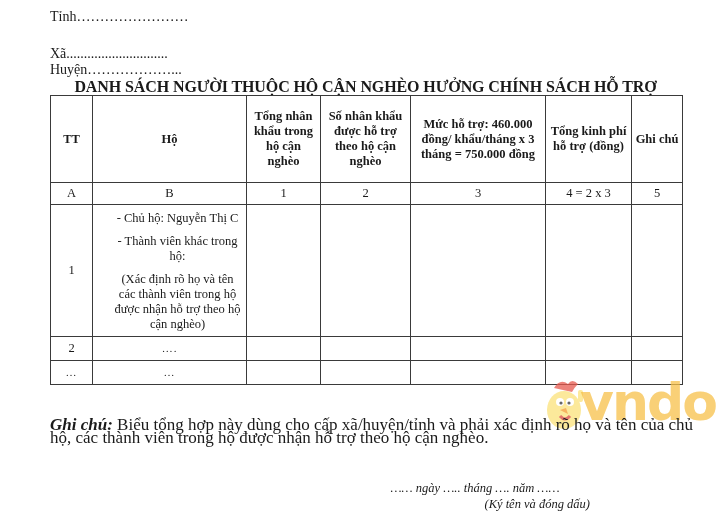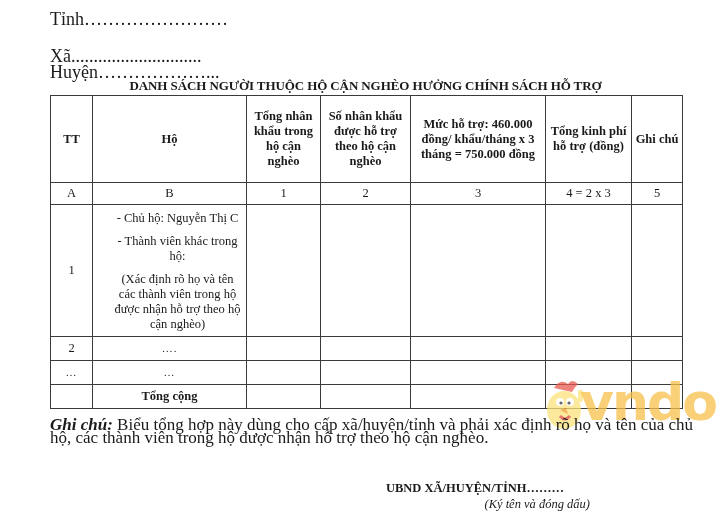--- a/index.html
+++ b/index.html
@@ -1,27 +1,27 @@
 <!DOCTYPE html>
 <html><head>
 <meta charset="utf-8">
 <style>
   html, body { margin: 0; padding: 0; background: #ffffff; }
   body {
     width: 718px; height: 531px; position: relative; overflow: hidden;
     font-family: "Liberation Serif", "DejaVu Serif", serif;
     color: #1a1a1a;
   }
-  .line { position: absolute; font-size: 18px; white-space: nowrap; }
+  .line { position: absolute; font-size: 14px; white-space: nowrap; }
   #tinh { left: 50px; top: 9px; }
   #huyen { left: 50px; top: 34px; margin-top: 28px; }
   #xa { left: 50px; top: 46px; }
   #title {
     position: absolute; left: 50px; width: 631px; top: 78px;
-    text-align: center; font-weight: bold; font-size: 13px; letter-spacing: -0.1px;
+    text-align: center; font-weight: bold; font-size: 16px; letter-spacing: -0.1px;
     white-space: nowrap;
   }
   table.main {
     position: absolute; left: 50px; top: 95px;
     border-collapse: collapse; table-layout: fixed;
     width: 632px;
     font-size: 12.5px;
   }
   table.main td, table.main th {
     border: 1.3px solid #3a3a3a;
@@ -127,29 +127,20 @@
   </tr>
   <tr class="r3">
     <td class="dots">…</td>
     <td class="left dots">…</td>
     <td></td>
     <td></td>
     <td></td>
     <td></td>
     <td></td>
   </tr>
-  <tr class="total">
-    <td></td>
-    <td class="left bold">Tổng cộng</td>
-    <td></td>
-    <td></td>
-    <td></td>
-    <td></td>
-    <td></td>
-  </tr>
 </tbody>
   </table>
 
 <div id="watermark">
   <svg width="48" height="60" viewBox="0 0 48 60" style="position:absolute;left:0;top:4px;opacity:0.75">
     <ellipse cx="24" cy="36" rx="17" ry="19" fill="#fbe27a"></ellipse>
     <path d="M14 14 q6 -10 14 -4 q4 -6 10 0 q-4 4 -6 8z" fill="#e85a4f"></path>
     <circle cx="20" cy="28" r="4" fill="#fff"></circle>
     <circle cx="30" cy="28" r="4" fill="#fff"></circle>
     <circle cx="21" cy="29" r="1.6" fill="#333"></circle>
@@ -159,15 +150,15 @@
     <rect x="38" y="16" width="5" height="12" rx="2" fill="#fbe27a"></rect>
   </svg>
   <div id="wm-text">vndoc</div>
 </div>
 
 <div id="note">
   <span class="lbl">Ghi chú:</span><span> Biểu tổng hợp này dùng cho cấp xã/huyện/tỉnh và phải xác định rõ họ và tên của chủ hộ, các thành viên trong hộ được nhận hỗ trợ theo hộ cận nghèo.</span>
 </div>
 
 <div id="sign">
-  <div class="org">UBND XÃ/HUYỆN/TỈNH………</div>
+  <div class="date">…… ngày ….. tháng …. năm ……</div>
   <div class="hint">(Ký tên và đóng dấu)</div>
 </div>
 
 </body></html>

